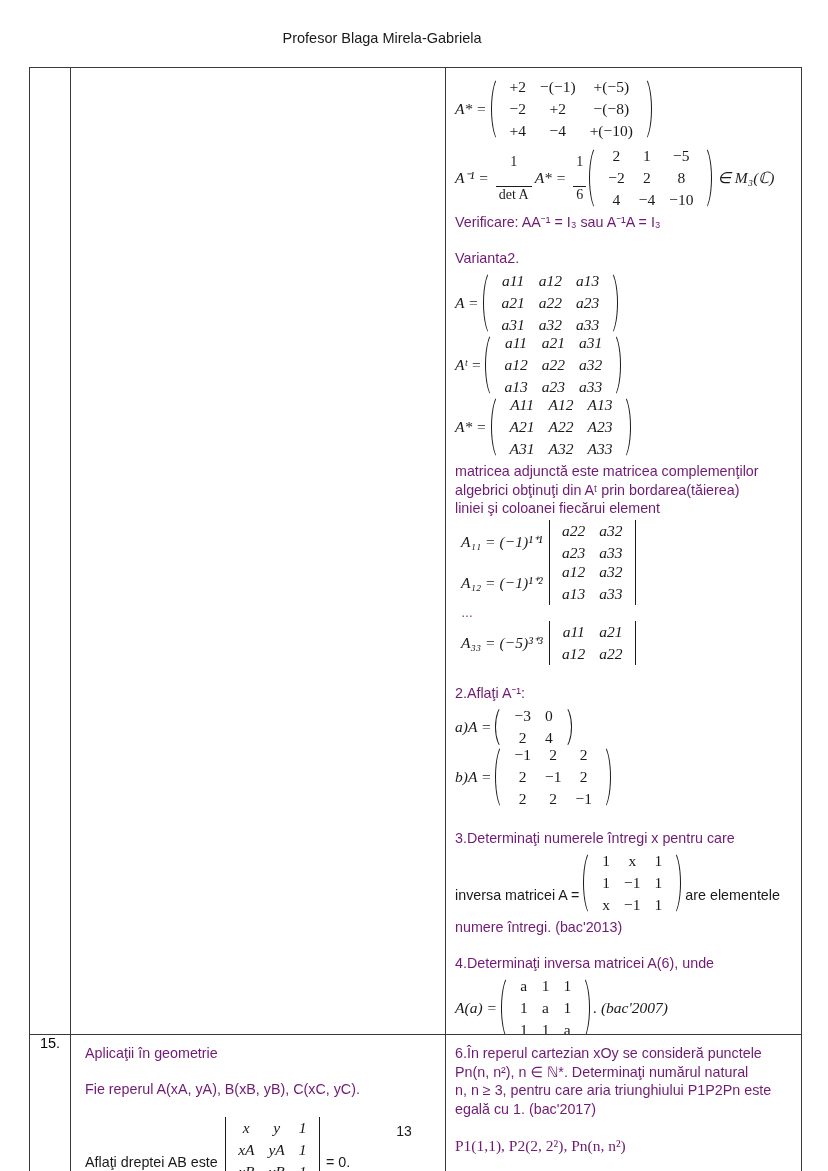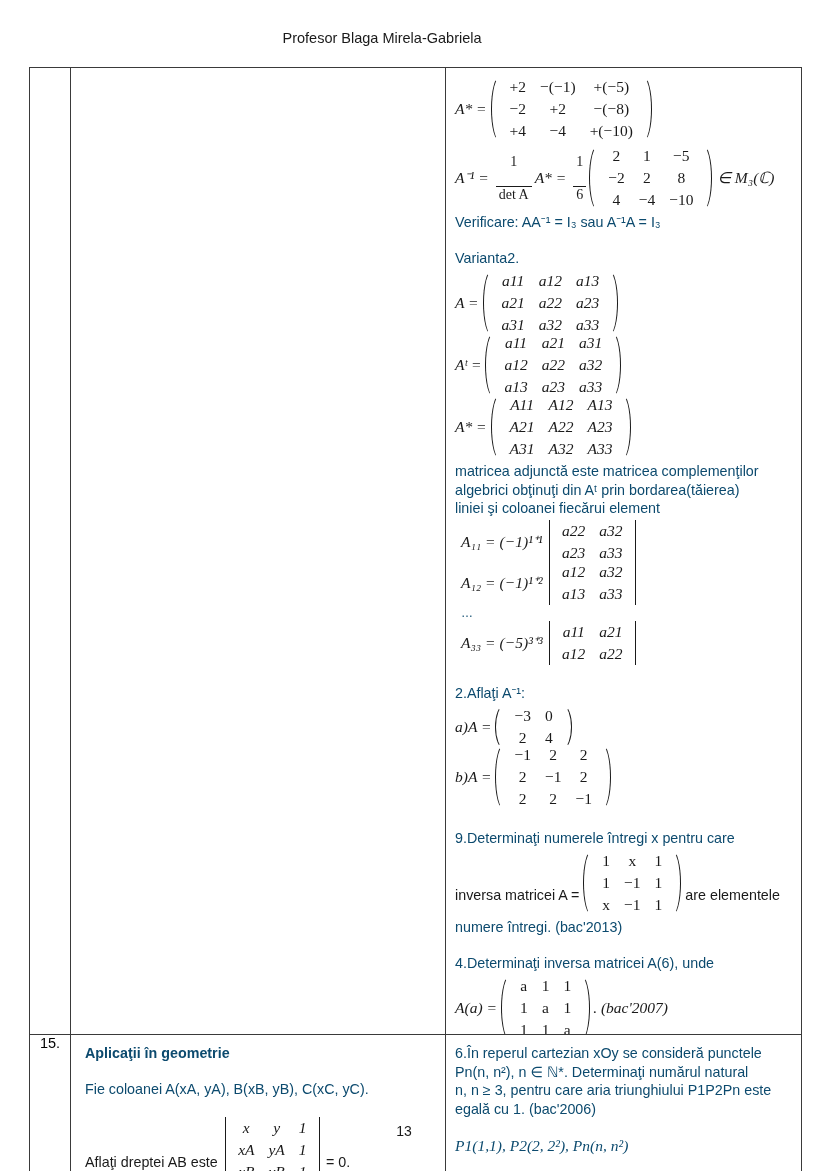--- a/index.html
+++ b/index.html
@@ -60,27 +60,27 @@
   .rownum {
     text-align: center;
     font-size: 14.5px;
     padding-top: 10px;
   }
 
   
   .txt {
     font-size: 14.3px;
     line-height: 1.32;
-    color: #0c4a6e;
-  }
-  .txt.bold { font-weight: bold; }
+    color: #701a75;
+  }
+  .txt.bold { font-weight: normal; }
   .gap-m { height: 17px; }
 
   
-  .mi { font-family: "Liberation Serif", serif; font-style: italic; }
+  .mi { font-family: "Liberation Serif", serif; }
   .mn { font-family: "Liberation Serif", serif; font-style: normal; }
 
   
   .eqline {
     display: flex;
     align-items: center;
     font-size: 15.5px;
     line-height: 1.05;
     margin: 1px 0;
     color: #1a1a1a;
@@ -366,21 +366,21 @@
               <span>2</span>
               <span>2</span>
               <span>−1</span>
             </span>
             <span class="paren r"></span>
           </span>
         </div>
 
         <div class="gap-m"></div>
 
-        <div class="txt">9.Determinaţi numerele întregi x pentru care</div>
+        <div class="txt">3.Determinaţi numerele întregi x pentru care</div>
         <div class="eqline">
           <span class="eqtext">inversa matricei A =</span>
           <span class="matrix" style="margin-left:4px">
             <span class="paren l"></span>
             <span class="mgrid c3 plain">
               <span>1</span>
               <span class="mi">x</span>
               <span>1</span>
               <span>1</span>
               <span>−1</span>
@@ -421,21 +421,21 @@
       </div>
     </td>
   </tr>
 
   <tr>
     <td class="col-num rownum">15.</td>
     <td class="col-mid">
       <div class="cell-pad" style="padding-left:14px; padding-top:9px">
         <div class="txt bold">Aplicaţii în geometrie</div>
         <div class="gap-m"></div>
-        <div class="txt">Fie coloanei A(xA, yA), B(xB, yB), C(xC, yC).</div>
+        <div class="txt">Fie reperul A(xA, yA), B(xB, yB), C(xC, yC).</div>
         <div class="gap-m"></div>
         <div class="eqline clip-row">
           <span class="eqtext">Aflaţi dreptei AB este</span>
           <span class="matrix" style="margin-left:5px">
             <span class="bar"></span>
             <span class="mgrid c3">
               <span>x</span>
               <span>y</span>
               <span class="mn">1</span>
               <span>xA</span>
@@ -449,21 +449,21 @@
           </span>
           <span class="eqtext" style="margin-left:4px">= 0.</span>
         </div>
       </div>
     </td>
     <td class="col-right">
       <div class="cell-pad" style="padding-top:9px">
         <div class="txt">6.În reperul cartezian xOy se consideră punctele</div>
         <div class="txt">Pn(n, n²), n ∈ ℕ*. Determinaţi numărul natural</div>
         <div class="txt">n, n ≥ 3, pentru care aria triunghiului P1P2Pn este</div>
-        <div class="txt">egală cu 1. (bac'2006)</div>
+        <div class="txt">egală cu 1. (bac'2017)</div>
         <div class="gap-m"></div>
         <div class="txt mi" style="font-size:15.5px">P1(1,1), P2(2, 2²), Pn(n, n²)</div>
       </div>
     </td>
   </tr>
 </tbody>
   </table>
 
 <div class="page-footer">13</div>
 

